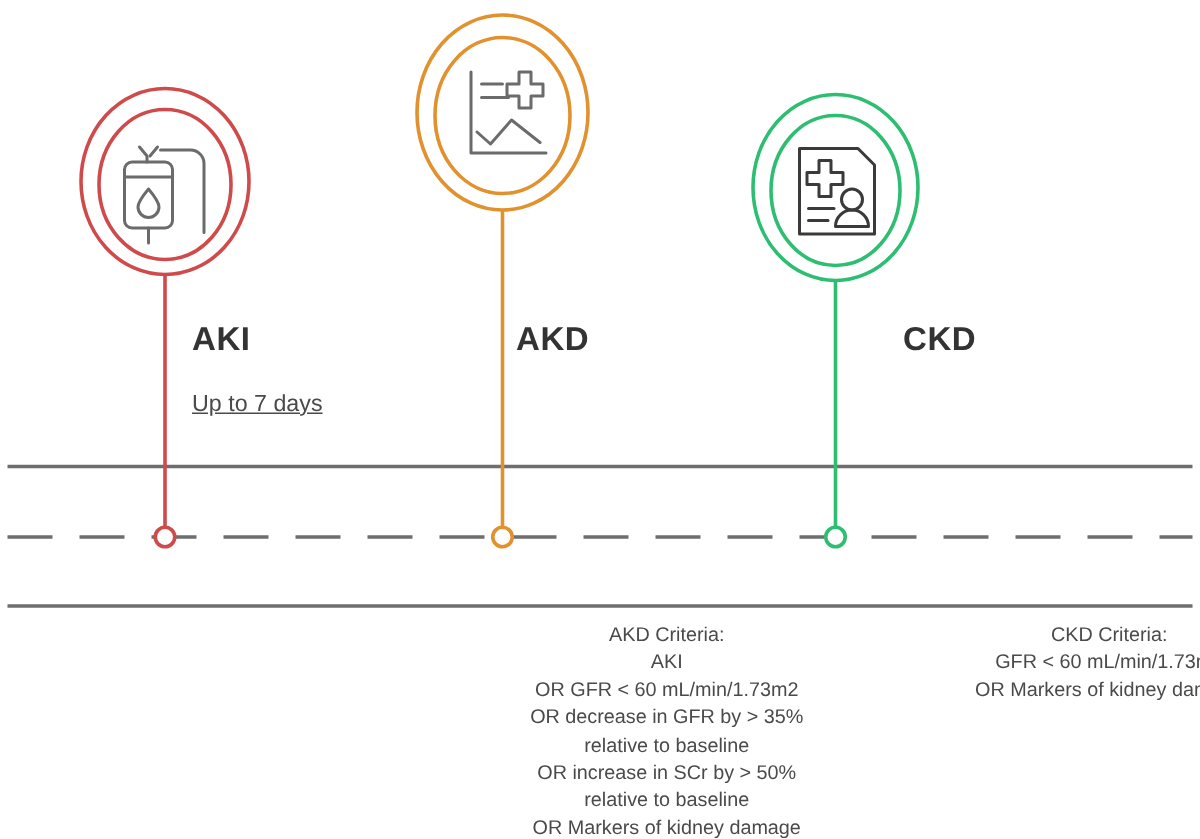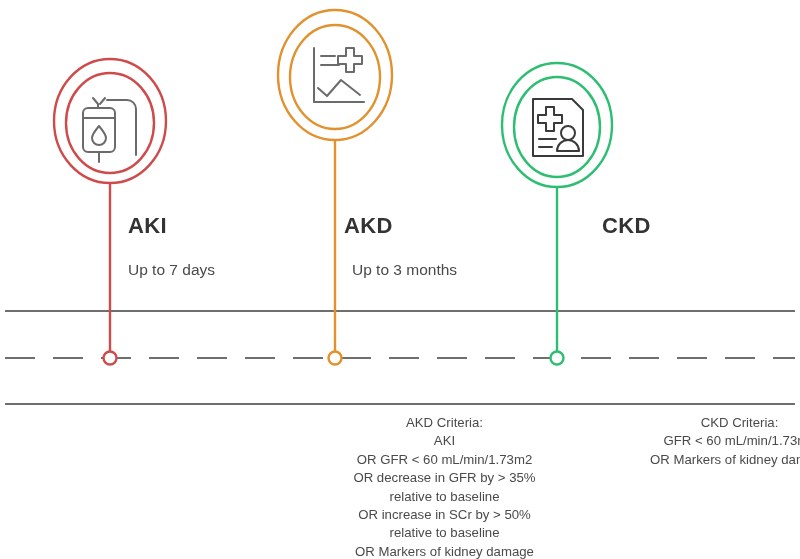--- a/index.html
+++ b/index.html
@@ -50,21 +50,21 @@
     font-size: 13.2px;
     line-height: 18.4px;
     color: #4a4a4a;
     white-space: pre-line;
   }
 
   .lbl-aki  { left: 128px; top: 213px; }
   .lbl-akd  { left: 344px; top: 213px; }
   .lbl-ckd  { left: 602px; top: 213px; }
 
-  .dur-aki  { left: 128px; top: 261px; }
+  .dur-aki  { left: 128px; top: 261px; text-decoration: underline; }
   .dur-akd  { left: 352px; top: 261px; }
   .dur-ckd  { left: 574px; top: 261px; }
 
   .crit-aki { left: 107px; top: 414px; width: 225px; }
   .crit-akd { left: 332px; top: 414px; width: 225px; }
   .crit-ckd { left: 578px; top: 414px; width: 235px; margin-left: 44px; }
 </style>
 </head>
 <body>
 
@@ -141,21 +141,20 @@
       </g>
       <circle cx="557" cy="358" r="6.5" fill="#ffffff" stroke="#2EBE72" stroke-width="2.4"></circle>
     </g>
   </svg>
 
   <div class="stage-label lbl-aki">AKI</div>
   <div class="stage-label lbl-akd">AKD</div>
   <div class="stage-label lbl-ckd">CKD</div>
 
   <div class="stage-duration dur-aki">Up to 7 days</div>
-  <div class="stage-duration dur-akd">Up to 3 months</div>
 
   <div class="criteria-block crit-akd">AKD Criteria:
 AKI
 OR GFR &lt; 60 mL/min/1.73m2
 OR decrease in GFR by &gt; 35%
 relative to baseline
 OR increase in SCr by &gt; 50%
 relative to baseline
 OR Markers of kidney damage</div>
   <div class="criteria-block crit-ckd">CKD Criteria:

